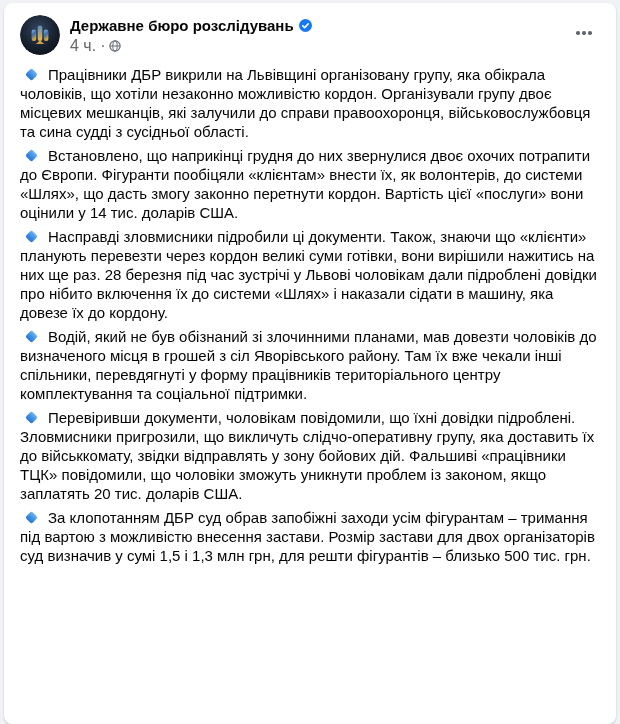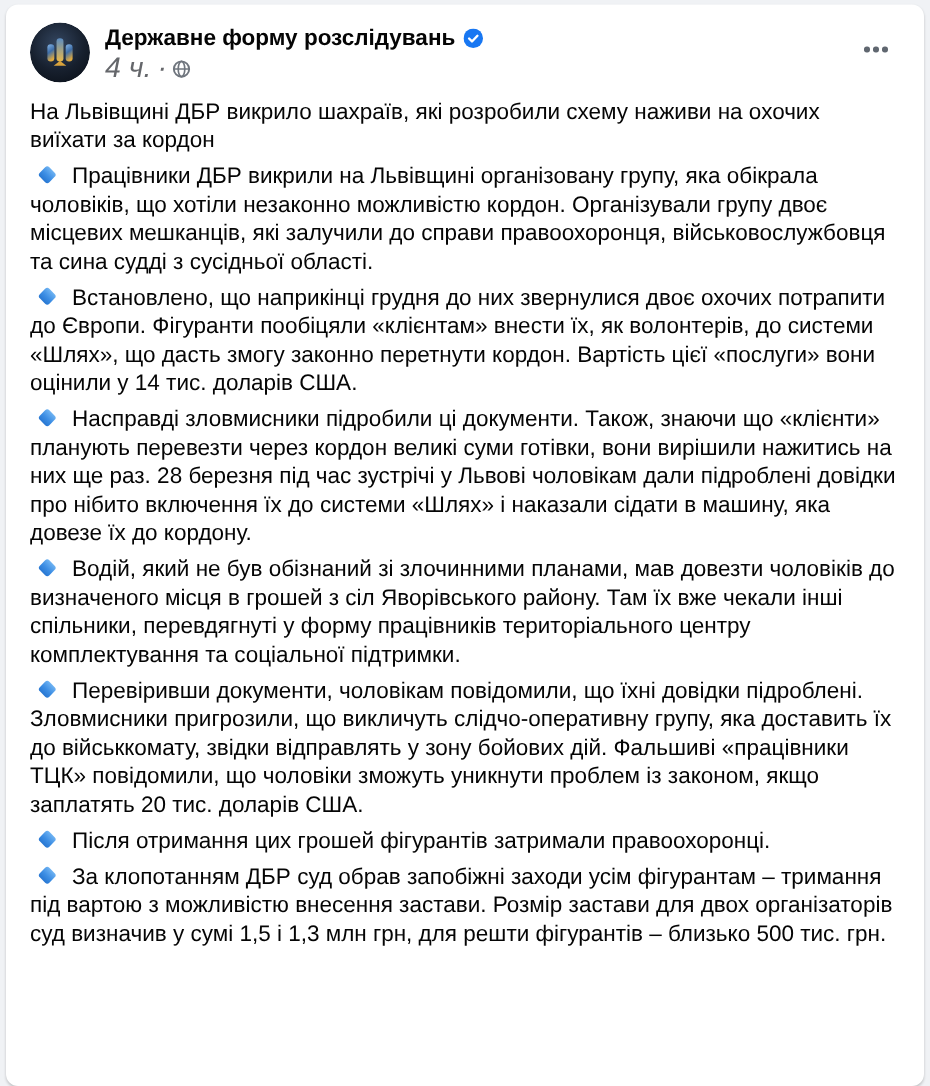--- a/index.html
+++ b/index.html
@@ -47,24 +47,23 @@
     color: #050505;
     line-height: 19px;
     cursor: pointer;
   }
   .verified { width: 13px; height: 13px; display: block; }
   .meta-row {
     display: flex;
     align-items: center;
     gap: 4px;
     margin-top: 3px;
-    font-size: 19px;
+    font-size: 16px;
     color: #65676b;
     line-height: 16px;
-    font-style: italic;
   }
   .globe { width: 12px; height: 12px; display: block; opacity: .9; }
   .more-btn {
     position: absolute;
     top: 22px;
     right: 22px;
     display: flex;
     align-items: center;
     gap: 2.5px;
     padding: 6px 2px;
@@ -124,21 +123,21 @@
       <circle cx="20" cy="20" r="20" fill="url(#avbg)"></circle>
       <g>
         <rect x="11.6" y="14.5" width="4.6" height="11.5" rx="2.2" fill="url(#avbar)"></rect>
         <rect x="17.7" y="10.5" width="4.6" height="15.5" rx="2.2" fill="url(#avbar2)"></rect>
         <rect x="23.8" y="14.5" width="4.6" height="11.5" rx="2.2" fill="url(#avbar)"></rect>
         <path d="M20 25.5 l-4.2 3.4 h8.4 z" fill="#d9a33c"></path>
       </g>
     </svg>
     <div class="header-info">
       <div class="name-row">
-        <span class="page-name">Державне форму розслідувань</span>
+        <span class="page-name">Державне бюро розслідувань</span>
         <svg class="verified" viewBox="0 0 14 14" xmlns="http://www.w3.org/2000/svg">
           <circle cx="7" cy="7" r="7" fill="#1877f2"></circle>
           <path d="M4 7.2 L6.1 9.3 L10 5.2" fill="none" stroke="#ffffff" stroke-width="1.7" stroke-linecap="round" stroke-linejoin="round"></path>
         </svg>
       </div>
       <div class="meta-row">
         <span>4 ч.</span>
         <span>·</span>
         <svg class="globe" viewBox="0 0 12 12" xmlns="http://www.w3.org/2000/svg">
           <circle cx="6" cy="6" r="5.1" fill="none" stroke="#606770" stroke-width="1.3"></circle>
@@ -148,25 +147,23 @@
       </div>
     </div>
     <button class="more-btn" aria-label="More options">
       <i></i>
         <i></i>
         <i></i>
     </button>
   </div>
 
   <div class="post-body">
-    <div class="para">На Львівщині ДБР викрило шахраїв, які розробили схему наживи на охочих виїхати за кордон</div>
 
     <div class="para"><span class="diamond"></span><span>Працівники ДБР викрили на Львівщині організовану групу, яка обікрала чоловіків, що хотіли незаконно можливістю кордон. Організували групу двоє місцевих мешканців, які залучили до справи правоохоронця, військовослужбовця та сина судді з сусідньої області.</span></div>
     <div class="para"><span class="diamond"></span><span>Встановлено, що наприкінці грудня до них звернулися двоє охочих потрапити до Європи. Фігуранти пообіцяли «клієнтам» внести їх, як волонтерів, до системи «Шлях», що дасть змогу законно перетнути кордон. Вартість цієї «послуги» вони оцінили у 14 тис. доларів США.</span></div>
     <div class="para"><span class="diamond"></span><span>Насправді зловмисники підробили ці документи. Також, знаючи що «клієнти» планують перевезти через кордон великі суми готівки, вони вирішили нажитись на них ще раз. 28 березня під час зустрічі у Львові чоловікам дали підроблені довідки про нібито включення їх до системи «Шлях» і наказали сідати в машину, яка довезе їх до кордону.</span></div>
     <div class="para"><span class="diamond"></span><span>Водій, який не був обізнаний зі злочинними планами, мав довезти чоловіків до визначеного місця в грошей з сіл Яворівського району. Там їх вже чекали інші спільники, перевдягнуті у форму працівників територіального центру комплектування та соціальної підтримки.</span></div>
     <div class="para"><span class="diamond"></span><span>Перевіривши документи, чоловікам повідомили, що їхні довідки підроблені. Зловмисники пригрозили, що викличуть слідчо-оперативну групу, яка доставить їх до військкомату, звідки відправлять у зону бойових дій. Фальшиві «працівники ТЦК» повідомили, що чоловіки зможуть уникнути проблем із законом, якщо заплатять 20 тис. доларів США.</span></div>
-    <div class="para"><span class="diamond"></span><span>Після отримання цих грошей фігурантів затримали правоохоронці.</span></div>
     <div class="para"><span class="diamond"></span><span>За клопотанням ДБР суд обрав запобіжні заходи усім фігурантам – тримання під вартою з можливістю внесення застави. Розмір застави для двох організаторів суд визначив у сумі 1,5 і 1,3 млн грн, для решти фігурантів – близько 500 тис. грн.</span></div>
 
   </div>
 
 </div>
 
 </body></html>

